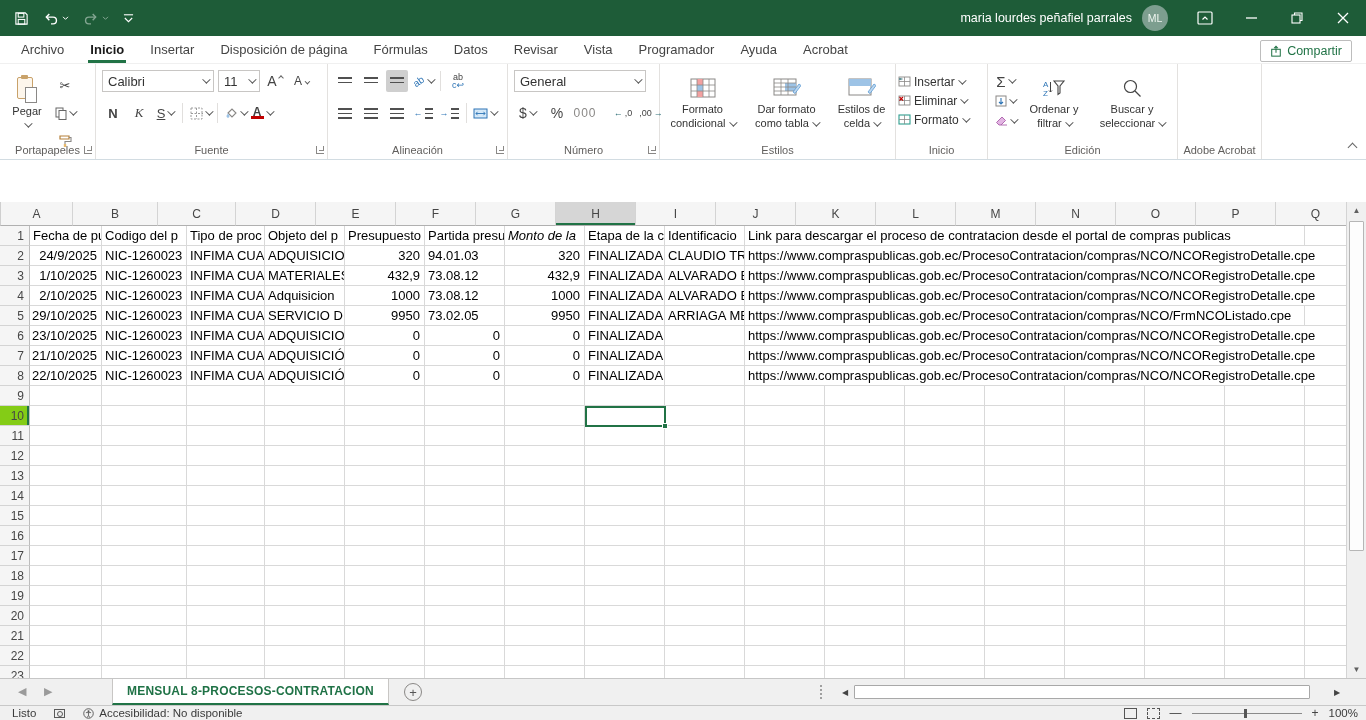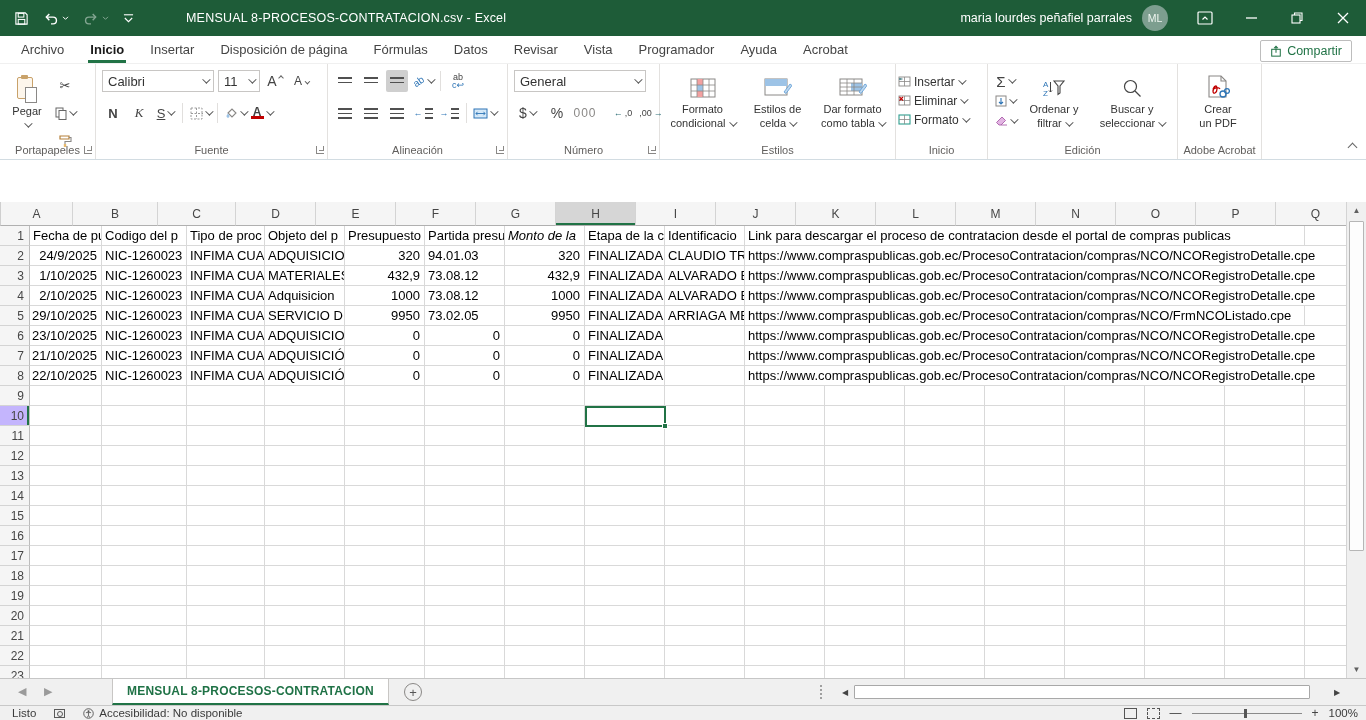--- a/index.html
+++ b/index.html
@@ -64,21 +64,21 @@
 
   
   .grid{position:absolute;left:0;top:202px;width:1346px;height:476px;background:#fff;overflow:hidden;}
   .cheads{display:flex;height:24px;}
   .corner{width:30px;height:24px;background:#f3f3f3;border-right:1px solid #cfcfcf;border-bottom:1px solid #b0b0b0;position:relative;}
   .corner::after{content:"";position:absolute;right:2px;bottom:2px;border-left:10px solid transparent;border-bottom:10px solid #bdbdbd;}
   .col-h{height:24px;background:#f5f5f5;border-right:1px solid #d4d4d4;border-bottom:1px solid #b0b0b0;display:flex;align-items:center;justify-content:center;font-size:12px;color:#464646;flex:none;}
   .col-h.sel{background:#d6d6d6;box-shadow:inset 0 -2px 0 #217346;}
   .grow{display:flex;height:20px;}
   .row-h{width:30px;height:20px;background:#f5f5f5;border-right:1px solid #bdbdbd;border-bottom:1px solid #d4d4d4;display:flex;align-items:center;justify-content:flex-end;padding-right:5px;font-size:12px;color:#464646;flex:none;}
-  .row-h.sel{background:#c4b5fd;box-shadow:inset -2px 0 0 #217346;}
+  .row-h.sel{background:#84cc16;box-shadow:inset -2px 0 0 #217346;}
   .cell{height:20px;border-right:1px solid #d9d9d9;border-bottom:1px solid #d9d9d9;font-size:13px;color:#000;display:flex;align-items:center;padding:0 3px;overflow:hidden;white-space:nowrap;flex:none;}
   .cell.num{justify-content:flex-end;padding-right:4px;}
   .cell.spill{overflow:visible;position:relative;z-index:2;border-right:none;padding:0;}
   .cell.spill .sp{position:absolute;left:0;top:0;height:19px;display:flex;align-items:center;padding:0 3px;white-space:nowrap;background:#fff;}
   .selbox{position:absolute;left:585px;top:204px;width:81px;height:21px;border:2px solid #217346;z-index:5;}
   .selbox .handle{position:absolute;right:-4px;bottom:-4px;width:6px;height:6px;background:#217346;border:1px solid #fff;}
 
   
   .vscroll{position:absolute;left:1346px;top:202px;width:20px;height:476px;background:#f0f0f0;border-left:1px solid #d4d4d4;}
   .vscroll .arr{height:17px;display:flex;align-items:center;justify-content:center;font-size:8px;color:#606060;}
@@ -140,21 +140,20 @@
             <path d="M1 1l3 3 3-3" fill="none" stroke="#fff" stroke-width="1.2"></path>
           </svg>
       </span>
       <span class="qbtn">
         <svg width="11" height="10" viewBox="0 0 12 10">
             <path d="M1 1.5h10" stroke="#fff" stroke-width="1.2"></path>
             <path d="M2 5l4 4 4-4" fill="none" stroke="#fff" stroke-width="1.2"></path>
           </svg>
       </span>
     </div>
-    <div class="tb-title">MENSUAL 8-PROCESOS-CONTRATACION.csv  -  Excel</div>
     <div class="tb-right">
       <span class="username">maria lourdes peñafiel parrales</span>
       <span class="avatar">ML</span>
       <span class="winbtn">
         <svg width="16" height="14" viewBox="0 0 16 14">
             <rect x="1" y="1" width="14" height="12" rx="1" fill="none" stroke="#fff" stroke-width="1.2"></rect>
             <path d="M5.5 8.5 8 6l2.5 2.5" fill="none" stroke="#fff" stroke-width="1.2"></path>
           </svg>
       </span>
       <span class="winbtn">
@@ -382,42 +381,42 @@
               <rect x="1" y="1" width="24" height="18" fill="#fff" stroke="#8a8886"></rect>
               <rect x="7" y="1" width="6" height="6" fill="#f2a0a0"></rect>
               <rect x="7" y="13" width="6" height="6" fill="#f2a0a0"></rect>
               <rect x="7" y="7" width="6" height="6" fill="#9dc3e6"></rect>
               <path d="M1 7h24M1 13h24M7 1v18M13 1v18M19 1v18" stroke="#8a8886" stroke-width=".8"></path>
             </svg>
         </div>
         <span>Formato</span>
         <span><span>condicional</span> <i class="chev"></i></span>
       </div>
-      <div class="bigbtn" style="width:64px">
-        <div class="bicon">
-          <svg width="28" height="20" viewBox="0 0 28 20">
-              <rect x="1" y="1" width="22" height="16" fill="#fff" stroke="#8a8886"></rect>
-              <rect x="1" y="1" width="22" height="7" fill="#9dc3e6"></rect>
-              <path d="M20 14l6-8 2 1.5-6 8z" fill="#bdd7ee" stroke="#5b9bd5" stroke-width=".8"></path>
-            </svg>
-        </div>
-        <span>Estilos de</span>
-        <span><span>celda</span> <i class="chev"></i></span>
-      </div>
       <div class="bigbtn" style="width:82px">
         <div class="bicon">
           <svg width="28" height="20" viewBox="0 0 28 20">
               <rect x="1" y="1" width="22" height="16" fill="#fff" stroke="#8a8886"></rect>
               <rect x="12" y="5" width="11" height="8" fill="#9dc3e6"></rect>
               <path d="M1 5h22M1 9h22M1 13h22M8 1v16M15 1v16" stroke="#8a8886" stroke-width=".8"></path>
               <path d="M20 14l6-8 2 1.5-6 8z" fill="#bdd7ee" stroke="#5b9bd5" stroke-width=".8"></path>
             </svg>
         </div>
         <span>Dar formato</span>
         <span><span>como tabla</span> <i class="chev"></i></span>
+      </div>
+      <div class="bigbtn" style="width:64px">
+        <div class="bicon">
+          <svg width="28" height="20" viewBox="0 0 28 20">
+              <rect x="1" y="1" width="22" height="16" fill="#fff" stroke="#8a8886"></rect>
+              <rect x="1" y="1" width="22" height="7" fill="#9dc3e6"></rect>
+              <path d="M20 14l6-8 2 1.5-6 8z" fill="#bdd7ee" stroke="#5b9bd5" stroke-width=".8"></path>
+            </svg>
+        </div>
+        <span>Estilos de</span>
+        <span><span>celda</span> <i class="chev"></i></span>
       </div>
       <div class="glabel">Estilos</div>
     </div>
 
     <div class="grp" style="width:92px;padding-top:8px">
       <div class="mrow">
         <svg width="13" height="11" viewBox="0 0 13 11">
             <rect x="1" y="1" width="11" height="9" fill="#fff" stroke="#8a8886" stroke-width=".9"></rect>
             <path d="M1 5.5h11M6.5 1v9" stroke="#8a8886" stroke-width=".8"></path>
             <path d="M4.5 3 1.5 3M2.6 1.9 1.5 3l1.1 1.1" stroke="#2f6f77" stroke-width="1" fill="none"></path>
@@ -485,33 +484,20 @@
               <path d="M13 13l5.5 5.5" stroke="#444" stroke-width="1.2"></path>
             </svg>
         </div>
         <span>Buscar y</span>
         <span><span>seleccionar</span> <i class="chev"></i></span>
       </div>
       <div class="glabel">Edición</div>
     </div>
 
     <div class="grp" style="width:84px">
-      <div class="bigbtn" style="width:80px">
-        <div class="bicon">
-          <svg width="24" height="26" viewBox="0 0 24 26">
-              <path d="M3 1h12l5 5v16H3z" fill="#fff" stroke="#8a8886" stroke-width="1.1"></path>
-              <path d="M15 1v5h5" fill="none" stroke="#8a8886" stroke-width="1.1"></path>
-              <path d="M7 14c2-4 4-4 4 0s-4 6-4 2 6-4 7-2" fill="none" stroke="#c00000" stroke-width="1.3"></path>
-              <circle cx="17" cy="19" r="3" fill="none" stroke="#2e75b6" stroke-width="1.3"></circle>
-              <circle cx="21" cy="16" r="2.4" fill="none" stroke="#2e75b6" stroke-width="1.3"></circle>
-            </svg>
-        </div>
-        <span>Crear</span>
-        <span>un PDF</span>
-      </div>
       <div class="glabel">Adobe Acrobat</div>
     </div>
 
     <div style="flex:1;position:relative">
       <span class="collapse chevup"></span>
     </div>
   </div>
 
 
   <div class="grid">

